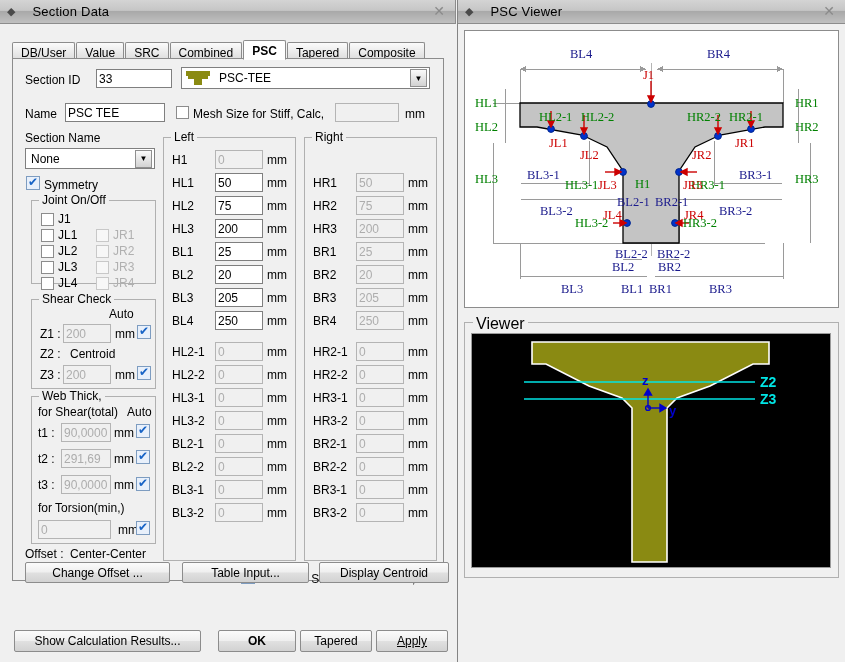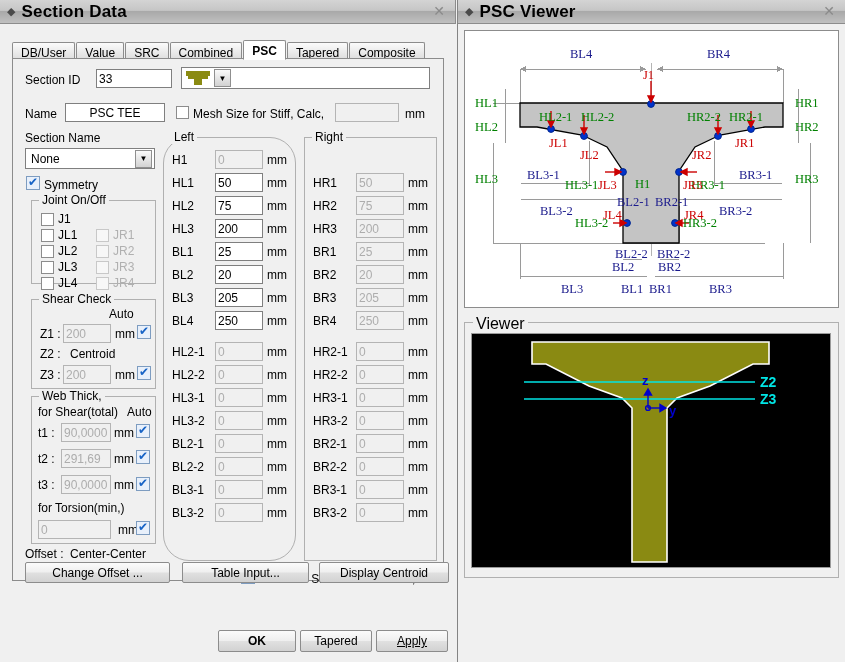--- a/index.html
+++ b/index.html
@@ -18,21 +18,21 @@
   #viewer-window{left:457px;top:0;width:388px;height:662px;border:none;border-left:1px solid #848484;}
 
   .titlebar{
     height:24px;
     background:linear-gradient(to bottom,#d4d4d4 0%,#c6c6c6 45%,#a9a9a9 50%,#c0c0c0 100%);
     border-bottom:1px solid #8c8c8c;
     display:flex;align-items:center;position:relative;box-sizing:border-box;
   }
   #section-window .titlebar{border-right:1px solid #8c8c8c;}
   .title-grip{margin-left:7px;margin-right:6px;color:#4a4a4a;font-size:11px;line-height:1;}
-  .title-text{font-weight:bold;font-size:17px;color:#000;letter-spacing:0.2px;}
+  .title-text{font-weight:normal;font-size:13px;color:#000;letter-spacing:0.2px;margin-left:11px;}
   .title-close{
     position:absolute;right:8px;top:3px;width:16px;height:16px;
     color:#8a8a8a;font-size:14px;text-align:center;line-height:16px;font-family:"Liberation Sans",sans-serif;
   }
 
   
   .tabstrip{position:absolute;left:12px;top:40px;display:flex;align-items:flex-end;height:20px;}
   .tab{
     height:18px;line-height:18px;padding:1px 8px;margin-right:1px;
     background:linear-gradient(to bottom,#fbfbfb,#dcdcdc);
@@ -139,25 +139,26 @@
       <span class="lbl" style="left:12px;top:14px;">Section ID</span>
       <input class="inp" style="left: 83px; top: 10px; width: 76px;" value="33">
 
       <div class="combo" style="left:168px;top:8px;width:249px;">
         <span class="tee-icon">
             <i class="top"></i>
             <i class="stem"></i>
             <i class="l1"></i>
             <i class="r1"></i>
           </span>
+        <span class="ctext">PSC-TEE</span>
         <span class="carrow">▼</span>
       </div>
 
       <span class="lbl" style="left:12px;top:48px;">Name</span>
-      <input class="inp" style="left: 52px; top: 44px; width: 100px; text-align: center;" value="PSC TEE">
+      <input class="inp" style="left: 52px; top: 44px; width: 100px;" value="PSC TEE">
       <span class="cb" style="left:163px;top:47px;"></span>
       <span class="lbl" style="left:180px;top:48px;">Mesh Size for Stiff, Calc,</span>
       <input class="inp dis" style="left: 322px; top: 44px; width: 64px;" disabled="" value="">
       <span class="unit" style="left:392px;top:48px;">mm</span>
 
       <span class="lbl" style="left:12px;top:72px;">Section Name</span>
       <div class="combo" style="left:12px;top:89px;width:130px;height:21px;">
         <span class="ctext">None</span>
         <span class="carrow">▼</span>
       </div>
@@ -218,21 +219,21 @@
         <span class="lbl" style="left:6px;top:81px;">t3 :</span>
         <input class="inp dis" style="left: 29px; top: 78px; width: 50px;" disabled="" value="90,0000">
         <span class="unit" style="left:82px;top:81px;">mm</span>
         <span class="cbchk" style="left:104px;top:80px;"></span>
         <span class="lbl" style="left:6px;top:104px;">for Torsion(min,)</span>
         <input class="inp dis" style="left: 6px; top: 123px; width: 73px;" disabled="" value="0">
         <span class="unit" style="left:86px;top:126px;">mm</span>
         <span class="cbchk" style="left:104px;top:124px;"></span>
       </div>
 
-      <div class="grp" style="left:150px;top:78px;width:133px;height:424px;border-radius:26px;">
+      <div class="grp" style="left:150px;top:78px;width:133px;height:424px;">
         <span class="cap">Left</span>
         <div id="left-fields">
             <span class="lbl" style="left: 8px; top: 15px;">H1</span>
             <input class="inp dis" disabled="" value="0" style="left: 51px; top: 12px; width: 48px;">
             <span class="unit" style="left: 103px; top: 15px;">mm</span>
             <span class="lbl" style="left: 8px; top: 38px;">HL1</span>
             <input class="inp" value="50" style="left: 51px; top: 35px; width: 48px;">
             <span class="unit" style="left: 103px; top: 38px;">mm</span>
             <span class="lbl" style="left: 8px; top: 61px;">HL2</span>
             <input class="inp" value="75" style="left: 51px; top: 58px; width: 48px;">
@@ -334,20 +335,21 @@
       <span class="lbl" style="left:247px;top:513px;">Consider Shear Deformation,</span>
 
       <span class="lbl" style="left:12px;top:488px;">Offset :</span>
       <span class="lbl" style="left:57px;top:488px;">Center-Center</span>
 
       <div class="btn" style="left:12px;top:503px;width:145px;height:21px;">Change Offset ...</div>
       <div class="btn" style="left:169px;top:503px;width:127px;height:21px;">Table Input...</div>
       <div class="btn" style="left:306px;top:503px;width:130px;height:21px;">Display Centroid</div>
     </div>
 
+    <div class="btn" style="left:14px;top:630px;width:187px;height:22px;">Show Calculation Results...</div>
     <div class="btn bold" style="left:218px;top:630px;width:78px;height:22px;">OK</div>
     <div class="btn" style="left:300px;top:630px;width:72px;height:22px;">Tapered</div>
     <div class="btn" style="left:376px;top:630px;width:72px;height:22px;">
         <u>Apply</u>
       </div>
   </div>
 
   <div class="win" id="viewer-window">
     <div class="titlebar">
       <span class="title-grip">◆</span>

